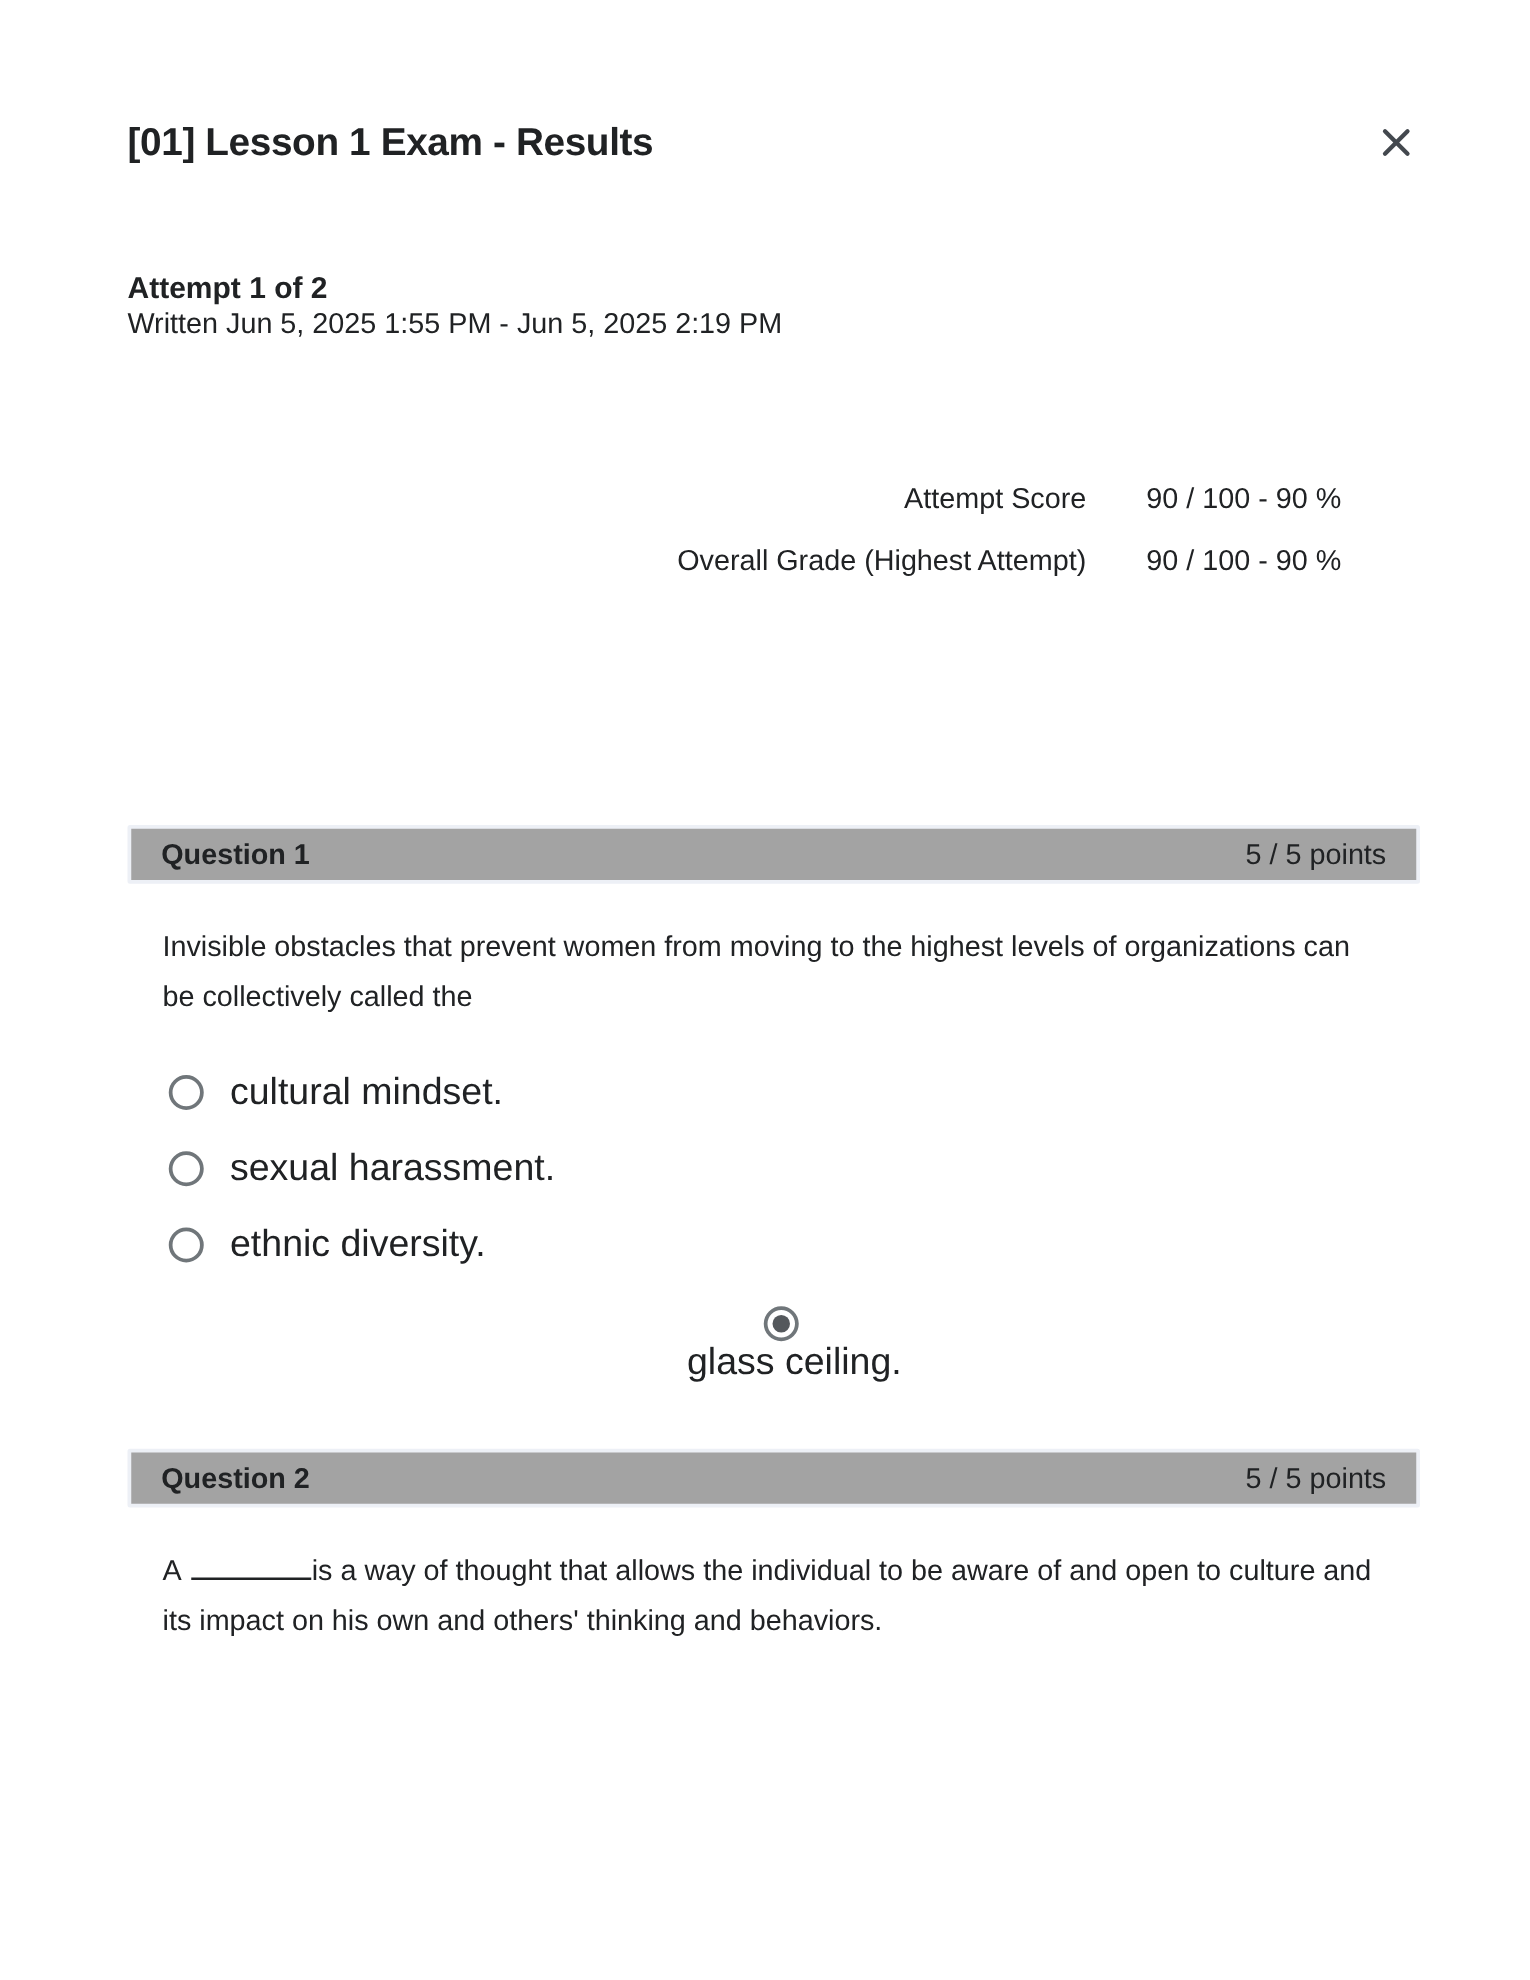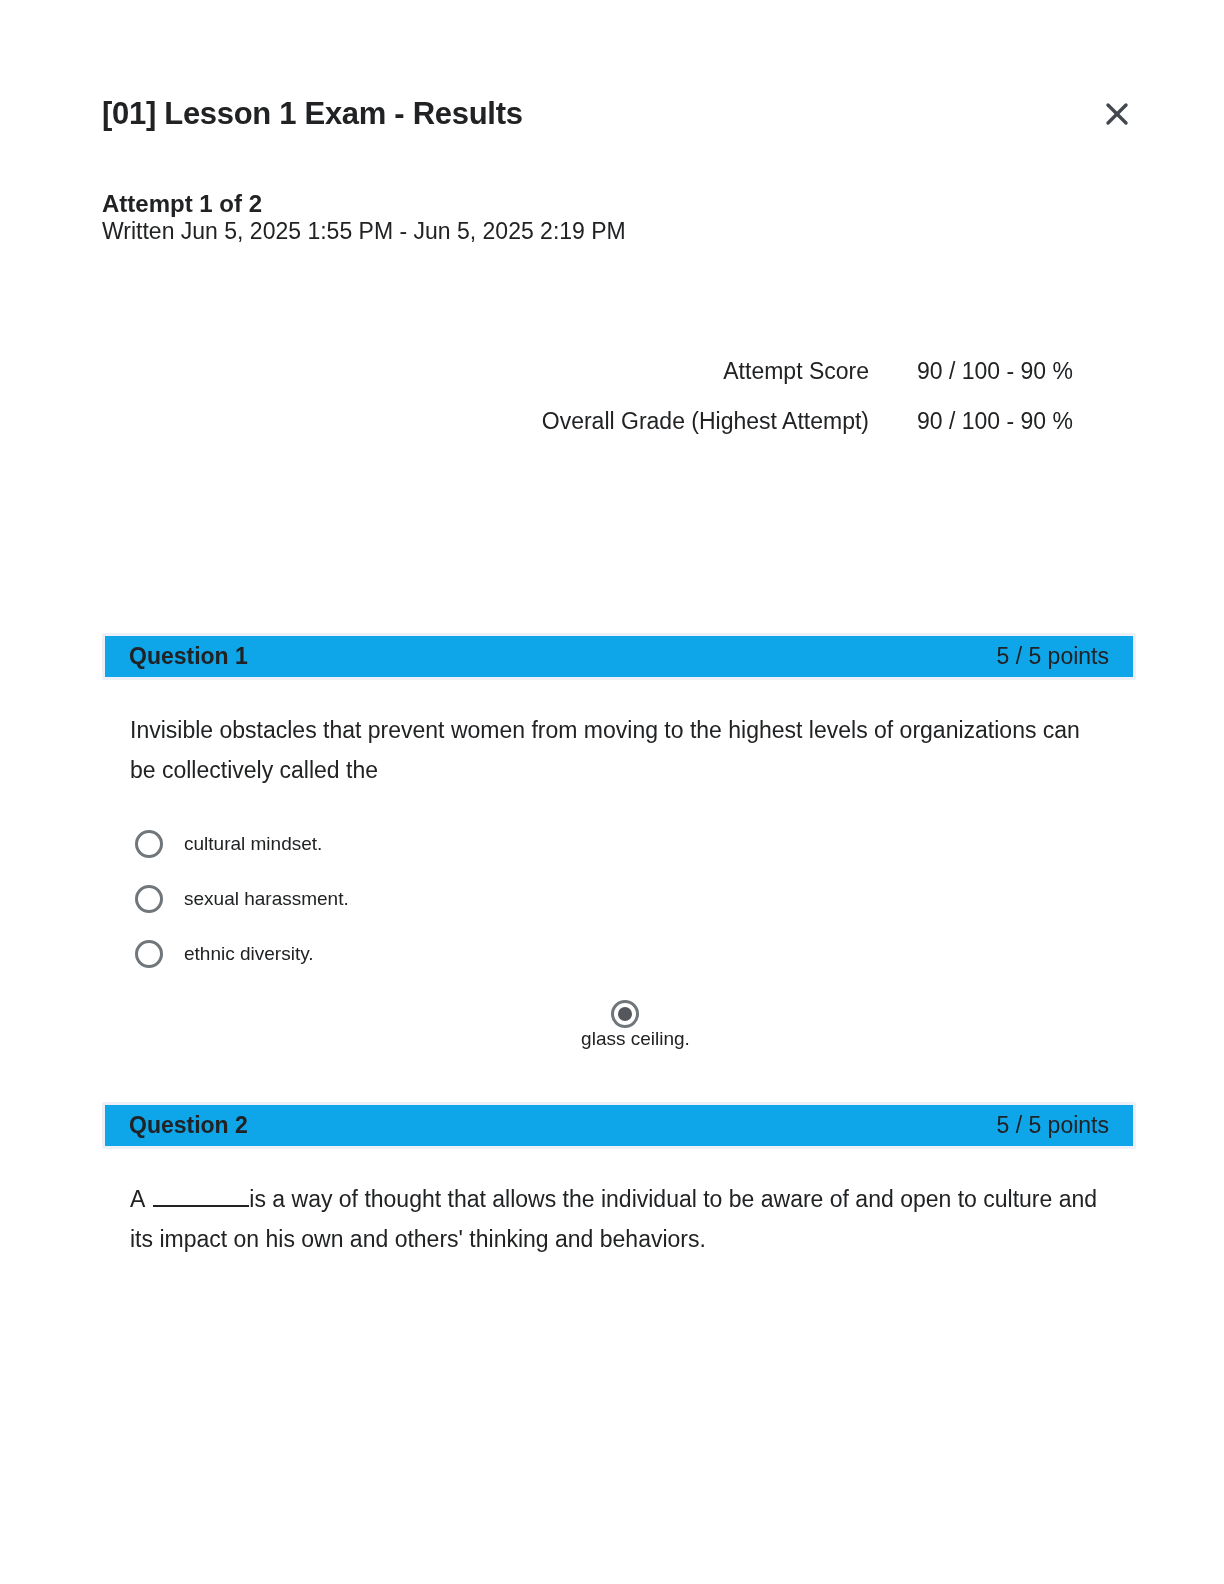--- a/index.html
+++ b/index.html
@@ -37,21 +37,21 @@
     background: none;
     border: none;
     padding: 2px;
     margin-top: 0;
     cursor: pointer;
   }
   .close-button svg { display: block; }
 
   
   .attempt-heading {
-    margin-top: 57px;
+    margin-top: 84px;
     font-size: 24px;
     font-weight: 700;
   }
   .attempt-dates {
     font-size: 23px;
   }
 
   
   .score-summary { margin-top: 113px; }
   .score-row {
@@ -74,21 +74,21 @@
   
   .questions { margin-top: 198px; }
   .question-section + .question-section { margin-top: 52px; }
   .question-header {
     display: flex;
     justify-content: space-between;
     align-items: center;
     box-sizing: border-box;
     border: 3px solid #edf0f6;
     border-radius: 2px;
-    background: #0ea5e9;
+    background: #a3a3a3;
     padding: 7px 24px;
     font-size: 23px;
   }
   .question-title { font-weight: 700; }
   .question-points { font-weight: 400; text-align: right; }
 
   .question-text {
     margin: 30px 0 0 28px;
     max-width: 968px;
     font-size: 23px;
@@ -124,21 +124,21 @@
     justify-content: center;
     cursor: pointer;
   }
   .radio.selected::after {
     content: "";
     width: 14px;
     height: 14px;
     border-radius: 50%;
     background: #54585c;
   }
-  .option-label { font-size: 19px; }
+  .option-label { font-size: 30px; }
 </style>
 </head>
 <body>
 
 <div class="page">
 
   <header class="modal-header">
     <h1 class="page-title">[01] Lesson 1 Exam - Results</h1>
     <button class="close-button" aria-label="Close">
       <span>

